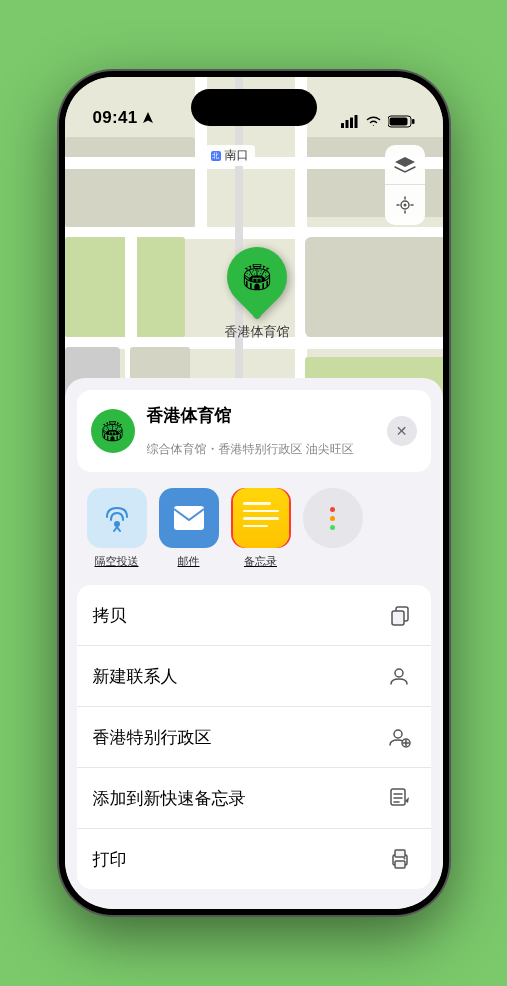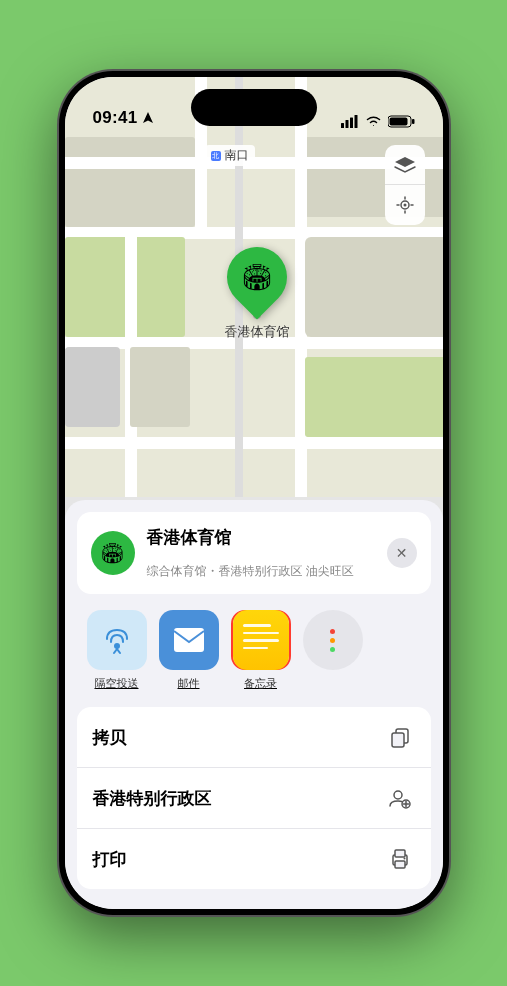--- a/index.html
+++ b/index.html
@@ -419,21 +419,20 @@
       border-bottom: 0.5px solid #e5e5ea;
     }
 
     .action-item:last-child {
       border-bottom: none;
     }
 
     .action-label {
       font-size: 17px;
       color: #000;
-      font-weight: bold;
     }
 
     .action-icon {
       width: 30px;
       height: 30px;
       display: flex;
       align-items: center;
       justify-content: center;
       color: #666;
     }
@@ -609,34 +608,55 @@
         <div class="action-item">
           <span class="action-label">拷贝</span>
           <div class="action-icon">
             <svg width="22" height="22" viewBox="0 0 22 22" fill="none">
               <rect x="7" y="3" width="12" height="14" rx="2" stroke="#555" stroke-width="1.5"></rect>
               <rect x="3" y="7" width="12" height="14" rx="2" fill="#f2f2f7" stroke="#555" stroke-width="1.5"></rect>
             </svg>
           </div>
         </div>
 
+        <div class="action-item">
+          <span class="action-label">新建联系人</span>
+          <div class="action-icon">
+            <svg width="22" height="22" viewBox="0 0 22 22" fill="none">
+              <circle cx="10" cy="8" r="4" stroke="#555" stroke-width="1.5"></circle>
+              <path d="M2 19 Q2 14 10 14 Q18 14 18 19" stroke="#555" stroke-width="1.5" fill="none" stroke-linecap="round"></path>
+            </svg>
+          </div>
+        </div>
 
         <div class="action-item">
           <span class="action-label">香港特别行政区</span>
           <div class="action-icon">
             <svg width="22" height="22" viewBox="0 0 22 22" fill="none">
               <circle cx="9" cy="8" r="4" stroke="#555" stroke-width="1.5"></circle>
               <path d="M1 19 Q1 14 9 14 Q14 14 16 16.5" stroke="#555" stroke-width="1.5" fill="none" stroke-linecap="round"></path>
               <circle cx="17" cy="17" r="4" fill="#f2f2f7" stroke="#555" stroke-width="1.5"></circle>
               <line x1="17" y1="14.5" x2="17" y2="19.5" stroke="#555" stroke-width="1.5" stroke-linecap="round"></line>
               <line x1="14.5" y1="17" x2="19.5" y2="17" stroke="#555" stroke-width="1.5" stroke-linecap="round"></line>
             </svg>
           </div>
         </div>
 
+        <div class="action-item">
+          <span class="action-label">添加到新快速备忘录</span>
+          <div class="action-icon">
+            <svg width="22" height="22" viewBox="0 0 22 22" fill="none">
+              <rect x="2" y="2" width="14" height="16" rx="2" stroke="#555" stroke-width="1.5"></rect>
+              <line x1="5" y1="7" x2="13" y2="7" stroke="#555" stroke-width="1.5" stroke-linecap="round"></line>
+              <line x1="5" y1="11" x2="13" y2="11" stroke="#555" stroke-width="1.5" stroke-linecap="round"></line>
+              <line x1="5" y1="15" x2="10" y2="15" stroke="#555" stroke-width="1.5" stroke-linecap="round"></line>
+              <path d="M16 14 L20 10 L19 16 Z" fill="#555"></path>
+            </svg>
+          </div>
+        </div>
 
         <div class="action-item">
           <span class="action-label">打印</span>
           <div class="action-icon">
             <svg width="22" height="22" viewBox="0 0 22 22" fill="none">
               <rect x="4" y="7" width="14" height="10" rx="1.5" stroke="#555" stroke-width="1.5"></rect>
               <rect x="6" y="2" width="10" height="7" rx="1" fill="#f2f2f7" stroke="#555" stroke-width="1.5"></rect>
               <rect x="6" y="13" width="10" height="7" rx="1" fill="#f2f2f7" stroke="#555" stroke-width="1.5"></rect>
               <circle cx="15.5" cy="10.5" r="1" fill="#555"></circle>
             </svg>

